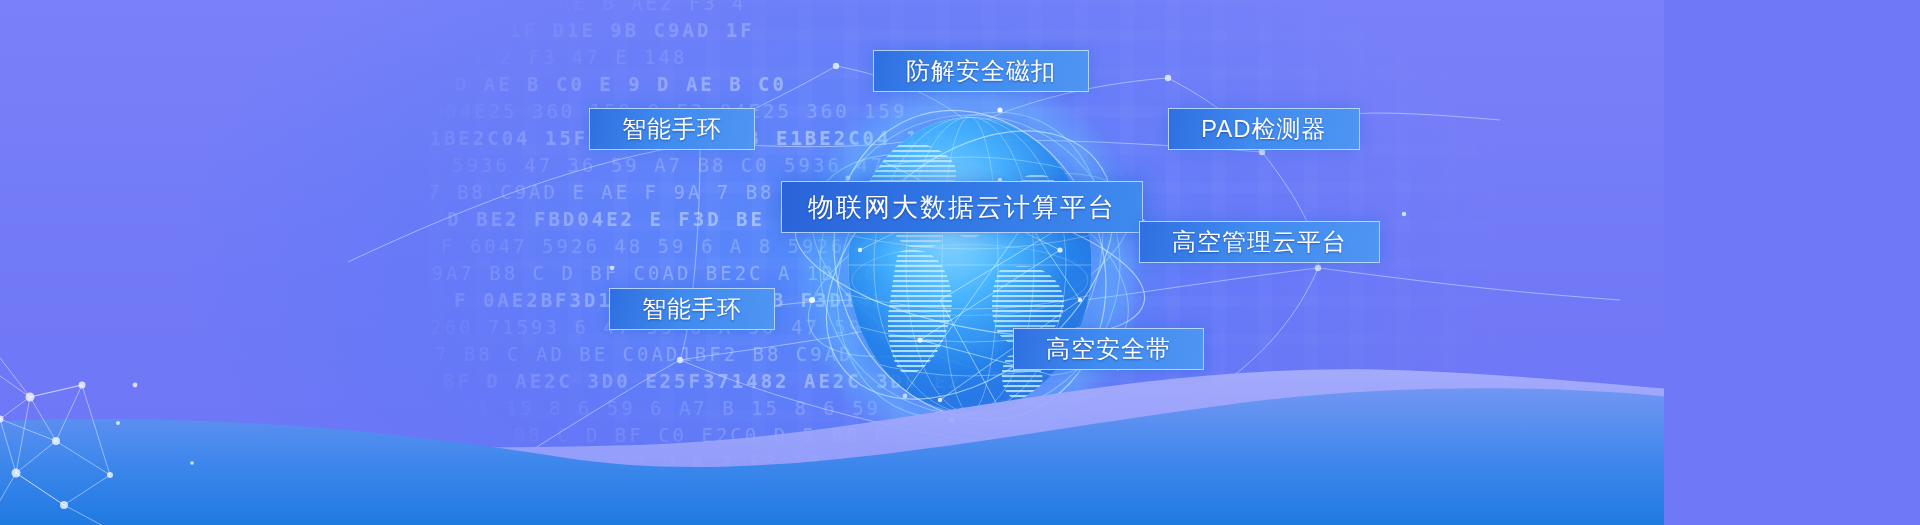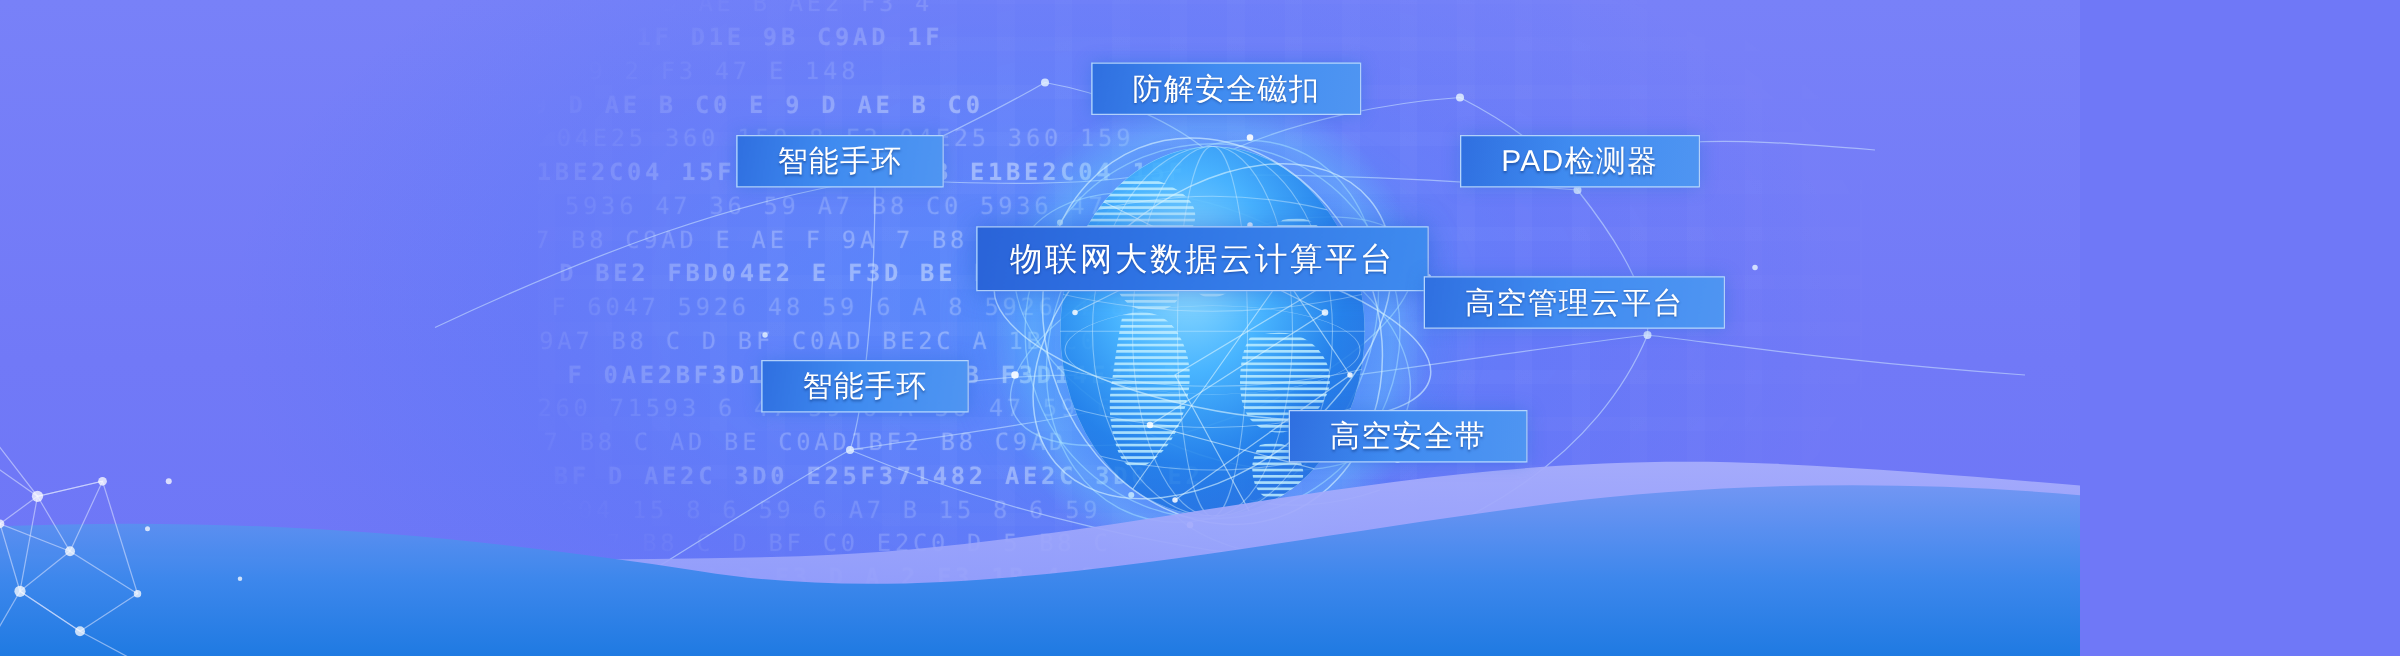--- a/index.html
+++ b/index.html
@@ -95,21 +95,21 @@
     box-shadow:0 0 20px rgba(35,95,210,.55);
   }
 
   
   #lbl-magnet  { left:873px;  top:50px;  }
   #lbl-lock    { left:589px;  top:108px; }
   #lbl-pad     { left:1156px; top:108px;margin-left:12px; }
   #lbl-center  { left:781px;  top:181px; }
   #lbl-highalt { left:1139px; top:221px;text-align:center; }
   #lbl-band    { left:609px;  top:288px; }
-  #lbl-belt    { left:1013px; top:328px;margin-left:18px; }
+  #lbl-belt    { left:1013px; top:328px; }
 </style>
 </head>
 <body>
 
 <div id="stage">
 
   <div class="bg-base"></div>
 
   <div class="hexwrap">
     <div id="hexrows">

